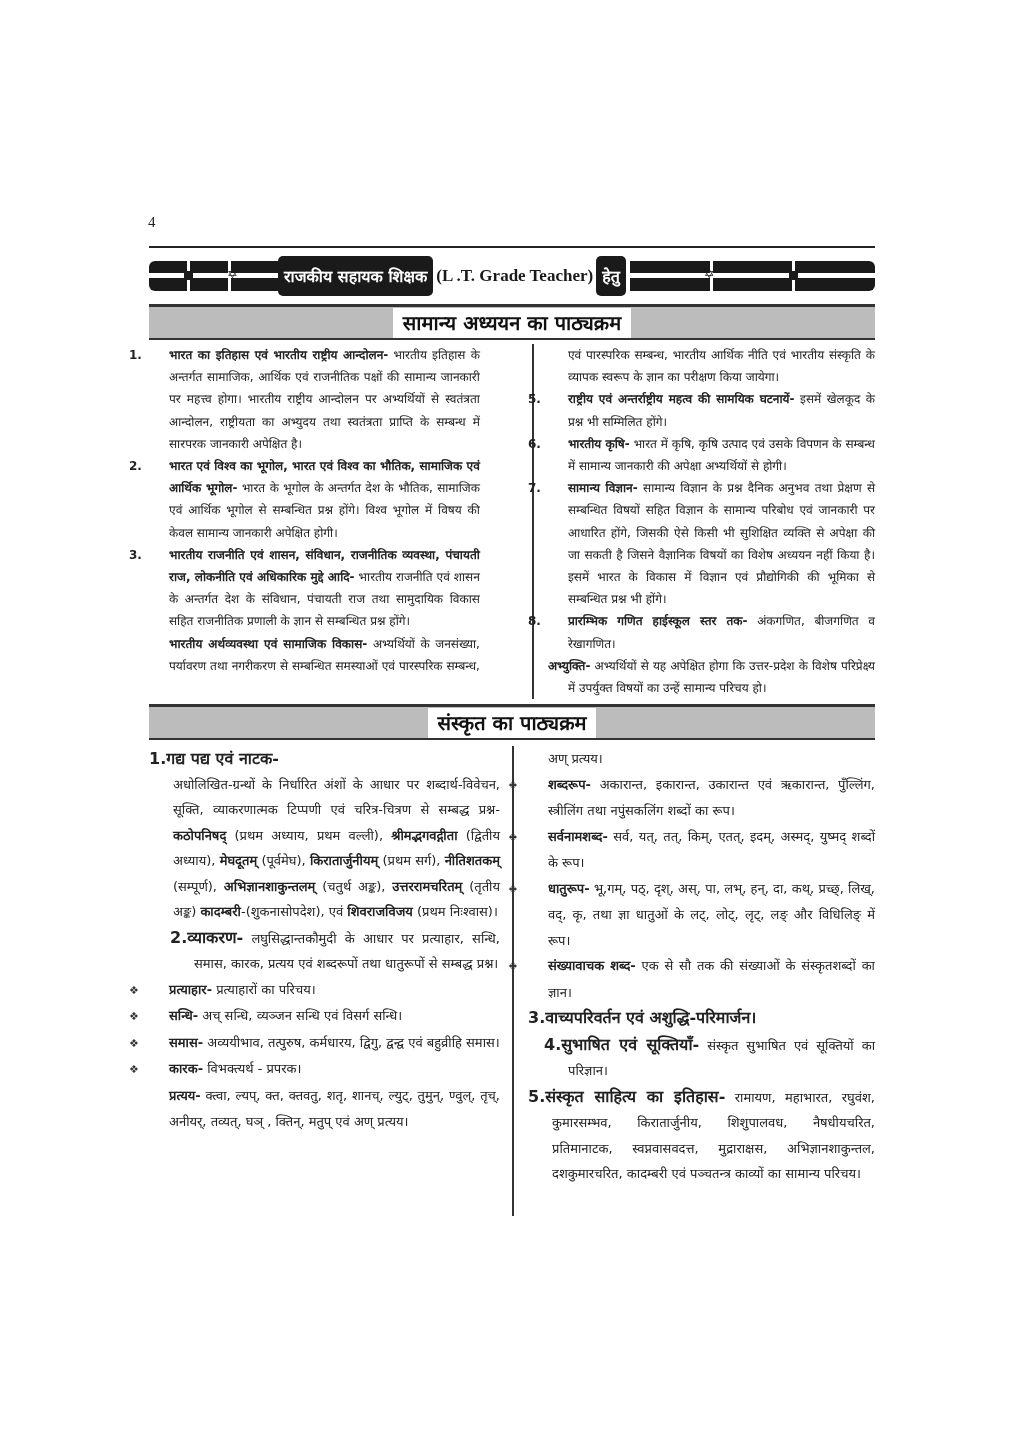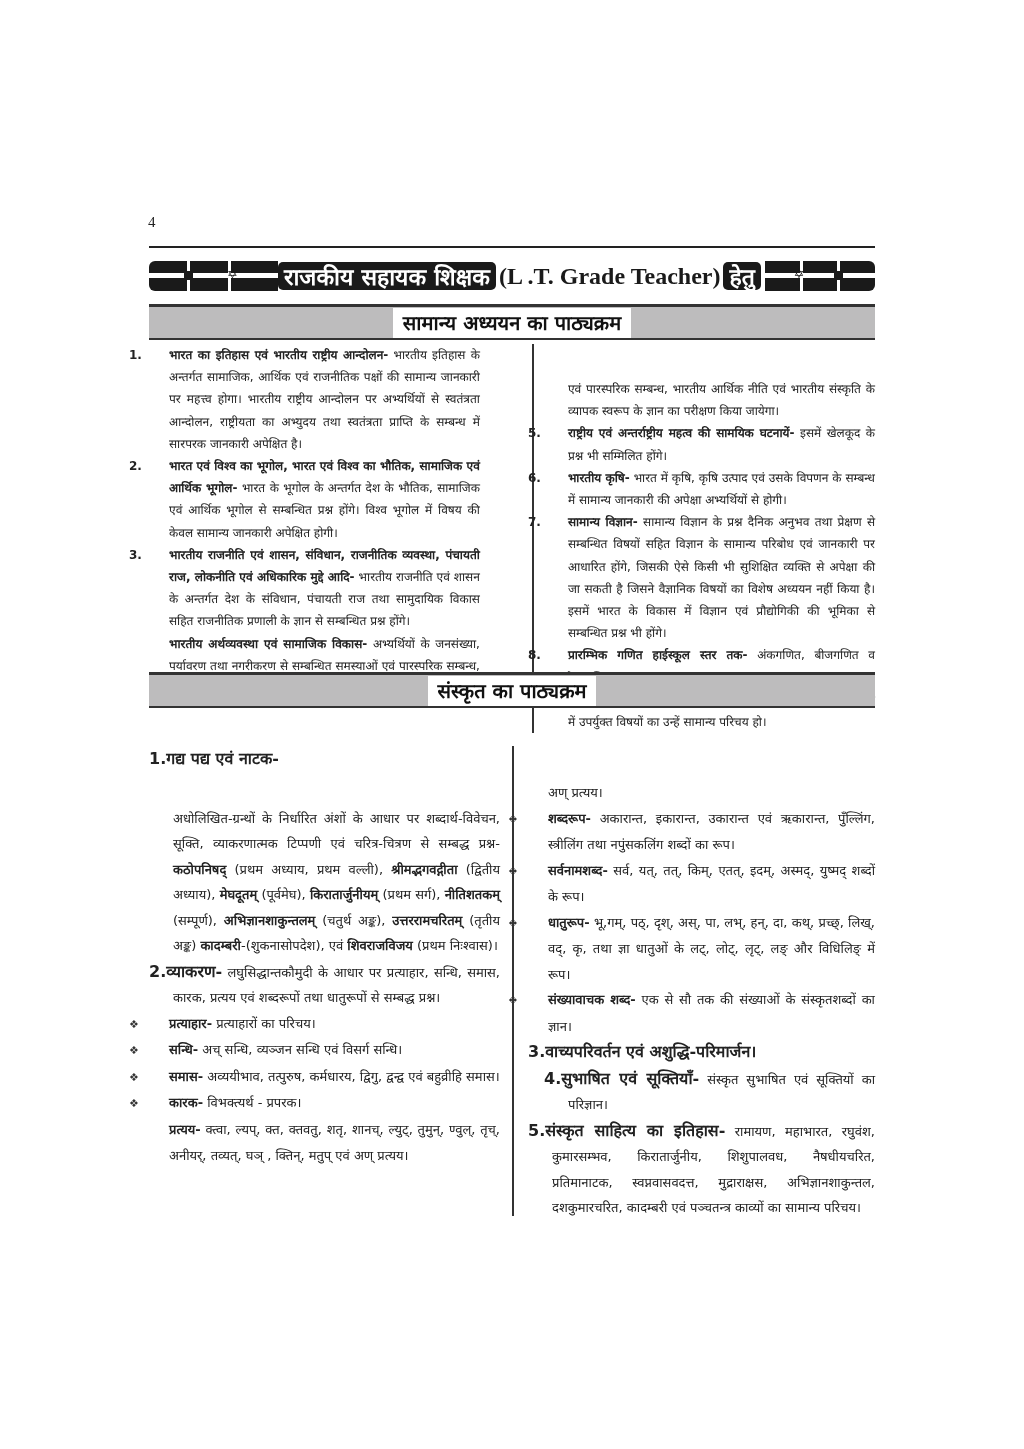--- a/index.html
+++ b/index.html
@@ -36,26 +36,26 @@
   .deco .bar.r-right { border-radius: 0 6px 6px 0; }
   .deco .gap { width: 3px; }
   .deco .sq {
     position: absolute; top: 10px; width: 9px; height: 9px; background: #1a1a1a; z-index: 2;
   }
   .deco .star {
     position: absolute; top: 6px; font-size: 13px; color: #1a1a1a; z-index: 2; line-height: 1;
   }
   .banner-pill {
     background: #1a1a1a; color: #fff; font-weight: bold;
-    font-size: 23px; padding: 1px 6px; border-radius: 5px; height: 28px; line-height: 28px;
+    font-size: 16px; padding: 7px 6px; border-radius: 5px; height: 40px; line-height: 28px;
     white-space: nowrap;
   }
   .banner-en {
     font-family: "Liberation Serif", "DejaVu Serif", serif; font-weight: bold;
-    font-size: 24px; color: #1a1a1a; padding: 0 3px; white-space: nowrap;
+    font-size: 17px; color: #1a1a1a; padding: 0 3px; white-space: nowrap;
   }
   
   .band {
     position: absolute; left: 149px; width: 726px; height: 36px;
     background: #bdbcbd;
     border-top: 3px solid #333; border-bottom: 2px solid #333;
     display: flex; justify-content: center; align-items: flex-end;
   }
   .band-title {
     background: #fff; padding: 0 10px; font-size: 20px; font-weight: bold; line-height: 30px;
@@ -66,21 +66,21 @@
     position: absolute; left: 149px; width: 726px; display: flex;
   }
   .col { width: 363px; padding: 0 4px 0 0; }
   .col.right { padding: 0 0 0 14px; border-left: 2px solid #333; }
   .col.left { padding-right: 12px; }
   .item { font-size: 12px; line-height: 22.2px; text-align: justify; color: #222; }
   .item .num { font-weight: bold; display: inline-block; width: 20px; }
   .item .hd { font-weight: bold; }
   .item .body { }
   .indent { padding-left: 20px; text-indent: -20px; }
-  .cont { padding-left: 20px; margin-top: 34px; }
+  .cont { padding-left: 20px; }
 
   
   .sk { font-size: 13px; line-height: 25.5px; text-align: justify; color: #222; }
   .sk .bigh { font-size: 16px; font-weight: bold; }
   .sk .bul { display: inline-block; width: 20px; font-size: 11px; color: #333; }
   .sk b { font-weight: bold; }
 </style>
 </head>
 <body>
 
@@ -147,42 +147,42 @@
     </div>
     <div class="item indent">
       <span class="num">8.</span><span class="hd">प्रारम्भिक गणित हाईस्कूल स्तर तक-</span> <span>अंकगणित, बीजगणित व रेखागणित।</span>
     </div>
     <div class="item" style="padding-left:20px; text-indent:-20px;">
       <span class="hd">अभ्युक्ति-</span> <span>अभ्यर्थियों से यह अपेक्षित होगा कि उत्तर-प्रदेश के विशेष परिप्रेक्ष्य में उपर्युक्त विषयों का उन्हें सामान्य परिचय हो।</span>
     </div>
   </div>
 </div>
 
-<div class="band" style="top:672px;">
+<div class="band" style="top:704px;">
   <div class="band-title">संस्कृत का पाठ्यक्रम</div>
 </div>
 
 <div class="cols" style="top:746px;">
   <div class="col left">
     <div class="sk">
       <div class="bigh">1.गद्य पद्य एवं नाटक-</div>
       <div class="cont" style="padding-left:24px;">
         <span>अधोलिखित-ग्रन्थों के निर्धारित अंशों के आधार पर शब्दार्थ-विवेचन, सूक्ति, व्याकरणात्मक टिप्पणी  एवं चरित्र-चित्रण से सम्बद्ध प्रश्न-</span>
         <b>कठोपनिषद्</b> <span>(प्रथम अध्याय, प्रथम वल्ली),</span>
         <b>श्रीमद्भगवद्गीता</b> <span>(द्वितीय अध्याय),</span>
         <b>मेघदूतम्</b> <span>(पूर्वमेघ),</span>
         <b>किरातार्जुनीयम्</b> <span>(प्रथम सर्ग),</span>
         <b>नीतिशतकम्</b> <span>(सम्पूर्ण),</span>
         <b>अभिज्ञानशाकुन्तलम्</b> <span>(चतुर्थ अङ्क),</span>
         <b>उत्तररामचरितम्</b> <span>(तृतीय अङ्क)</span>
         <b>कादम्बरी</b><span>-(शुकनासोपदेश),   एवं</span>
         <b>शिवराजविजय</b> <span>(प्रथम निःश्वास)।</span>
       </div>
     </div>
-    <div class="sk" style="padding-left:24px; text-indent:-24px;">
+    <div class="sk" style="padding-left:24px; text-indent:-24px;margin-left:21px;">
       <span class="bigh">2.व्याकरण-</span> <span>लघुसिद्धान्तकौमुदी के आधार पर प्रत्याहार, सन्धि, समास, कारक, प्रत्यय एवं शब्दरूपों तथा धातुरूपों से सम्बद्ध प्रश्न।</span>
     </div>
     <div class="sk indent">
       <span class="bul">❖</span><b>प्रत्याहार-</b> <span>प्रत्याहारों का परिचय।</span>
     </div>
     <div class="sk indent">
       <span class="bul">❖</span><b>सन्धि-</b> <span>अच् सन्धि, व्यञ्जन सन्धि एवं विसर्ग सन्धि।</span>
     </div>
     <div class="sk indent">
       <span class="bul">❖</span><b>समास-</b> <span>अव्ययीभाव, तत्पुरुष, कर्मधारय, द्विगु, द्वन्द्व एवं बहुव्रीहि समास।</span>

